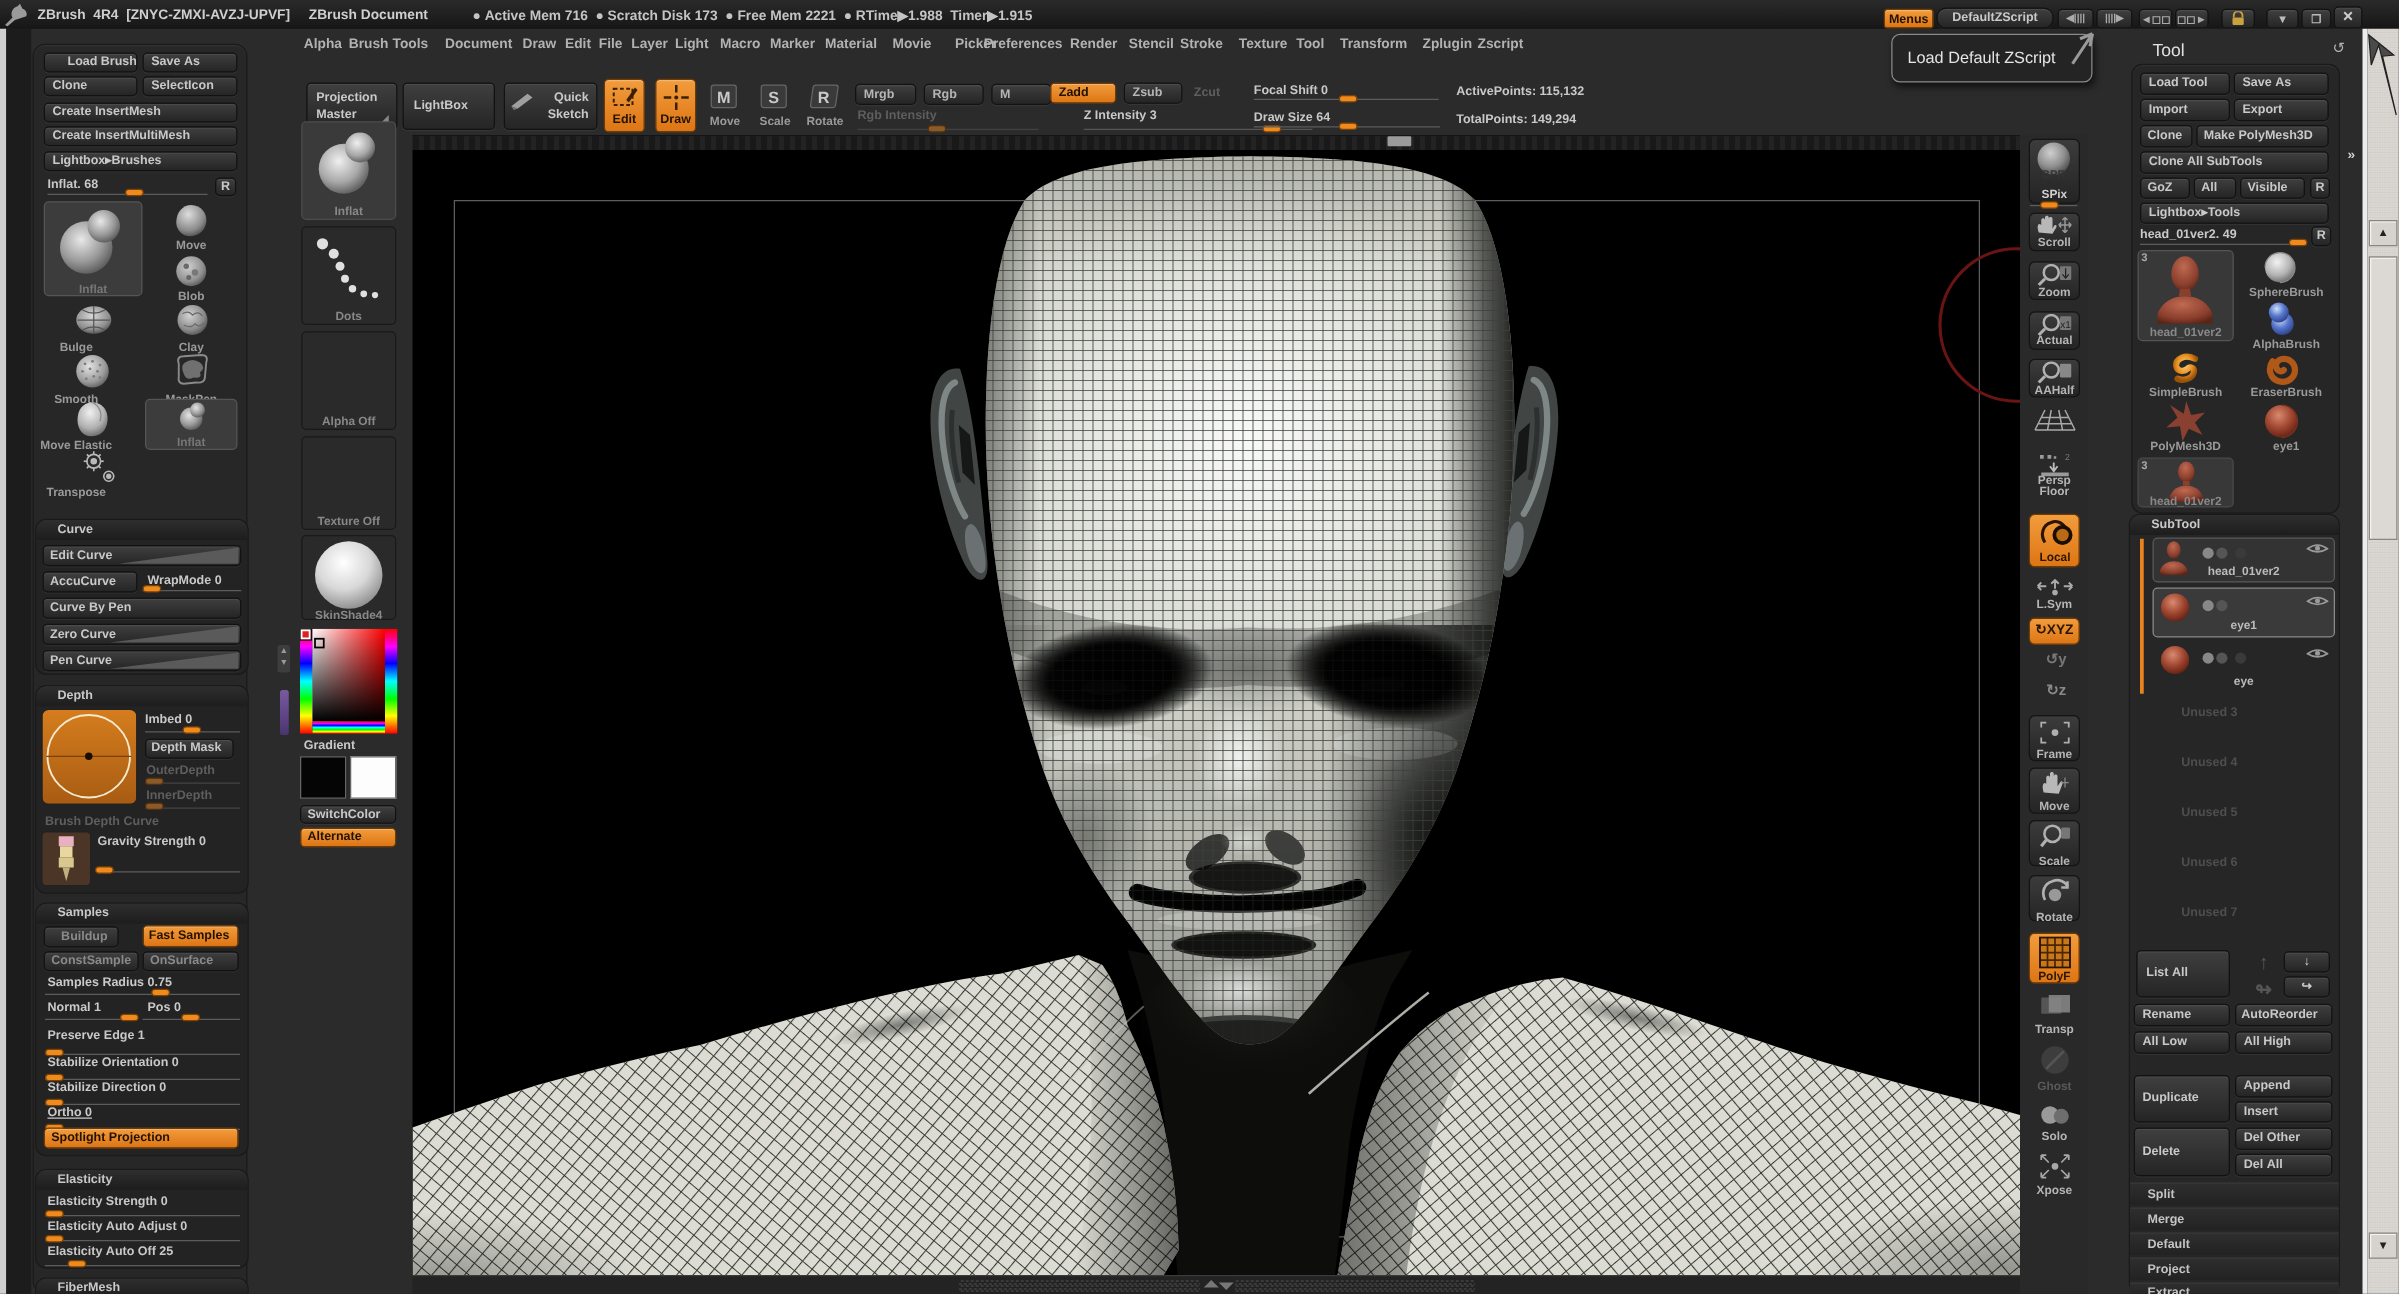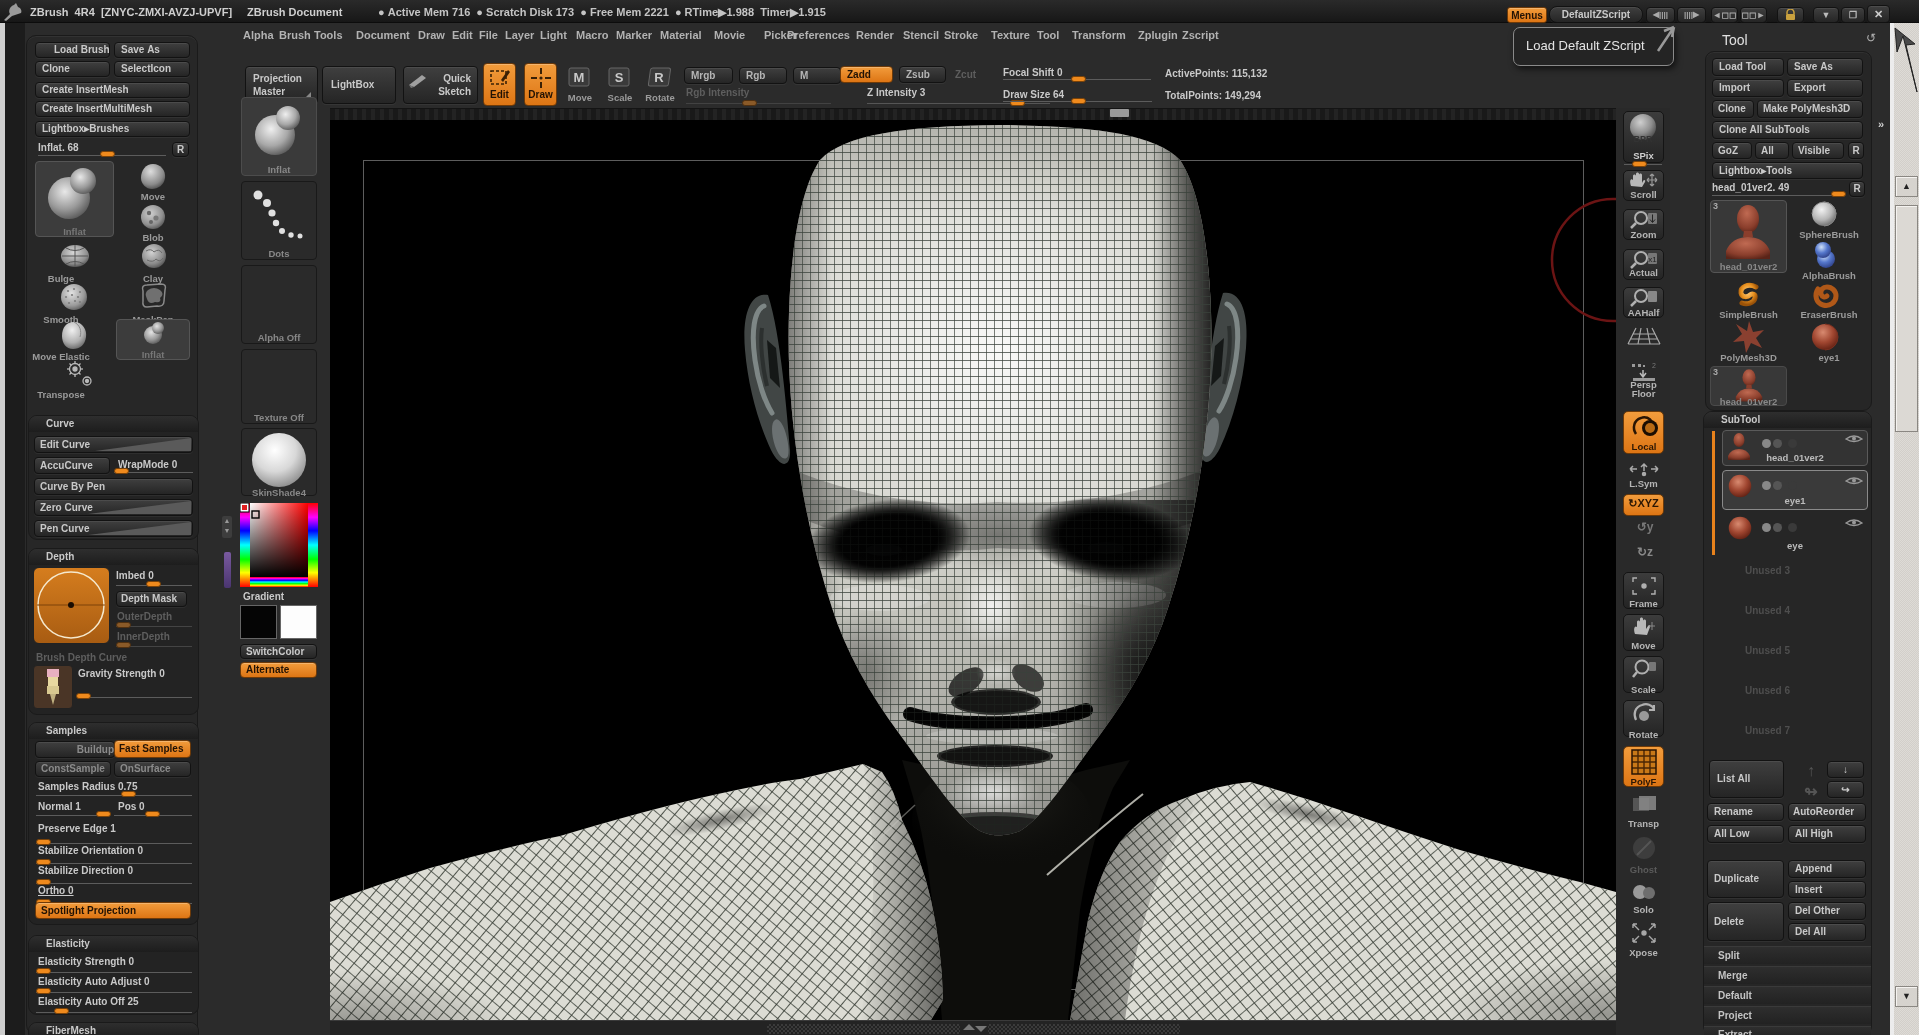--- a/index.html
+++ b/index.html
@@ -309,21 +309,21 @@
     <rect x="15" y="12" width="10" height="9" fill="#e8d8a0"></rect>
     <rect x="14" y="21" width="12" height="8" fill="#d8c890"></rect>
     <path d="M17 29 L23 29 L20 40 Z" fill="#c0b080"></path>
   </svg>
 <div class="lbl" style="left:78px;top:668px;">Gravity&nbsp;Strength&nbsp;0</div>
 <div class="sline" style="left:78px;top:697px;width:114px;"></div>
 <div class="th" style="left:76px;top:693px;"></div>
 
 <div class="panel" style="left:28px;top:722px;width:171px;height:203px;"></div>
 <div class="phead" style="left:29px;top:723px;width:169px;">Samples</div>
-<div class="btn" style="left:35px;top:741px;width:80px;height:17px;line-height:15px;text-align:right;padding-left:5px;color:#8a8a8a;">Buildup</div>
+<div class="btn" style="left:35px;top:741px;width:60px;height:17px;line-height:15px;text-align:center;padding-left:5px;color:#8a8a8a;">Buildup</div>
 <div class="obtn" style="left:114px;top:740px;width:77px;height:18px;line-height:16px;text-align:left;padding-left:4px;">Fast&nbsp;Samples</div>
 <div class="btn" style="left:35px;top:761px;width:76px;height:16px;line-height:14px;text-align:left;padding-left:5px;color:#8a8a8a;">ConstSample</div>
 <div class="btn" style="left:114px;top:761px;width:77px;height:16px;line-height:14px;text-align:left;padding-left:5px;color:#8a8a8a;">OnSurface</div>
 <div class="lbl" style="left:38px;top:781px;">Samples&nbsp;Radius&nbsp;0.75</div>
 <div class="sline" style="left:36px;top:795px;width:156px;"></div>
 <div class="th" style="left:121px;top:791px;"></div>
 <div class="lbl" style="left:38px;top:801px;">Normal&nbsp;1</div>
 <div class="lbl" style="left:118px;top:801px;">Pos&nbsp;0</div>
 <div class="sline" style="left:36px;top:815px;width:72px;"></div>
 <div class="th" style="left:96px;top:811px;"></div>

